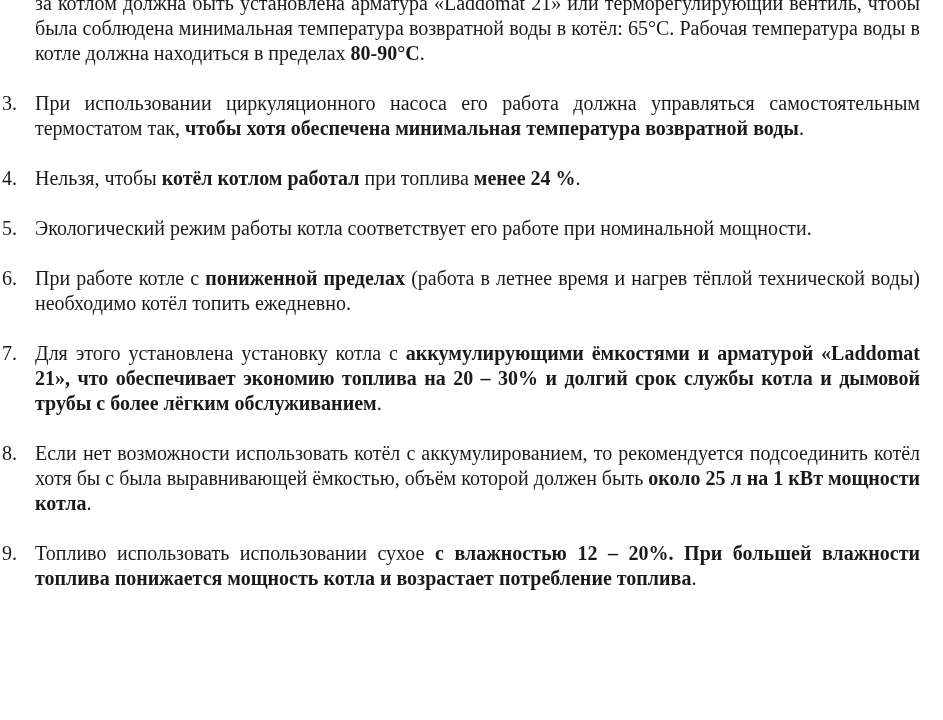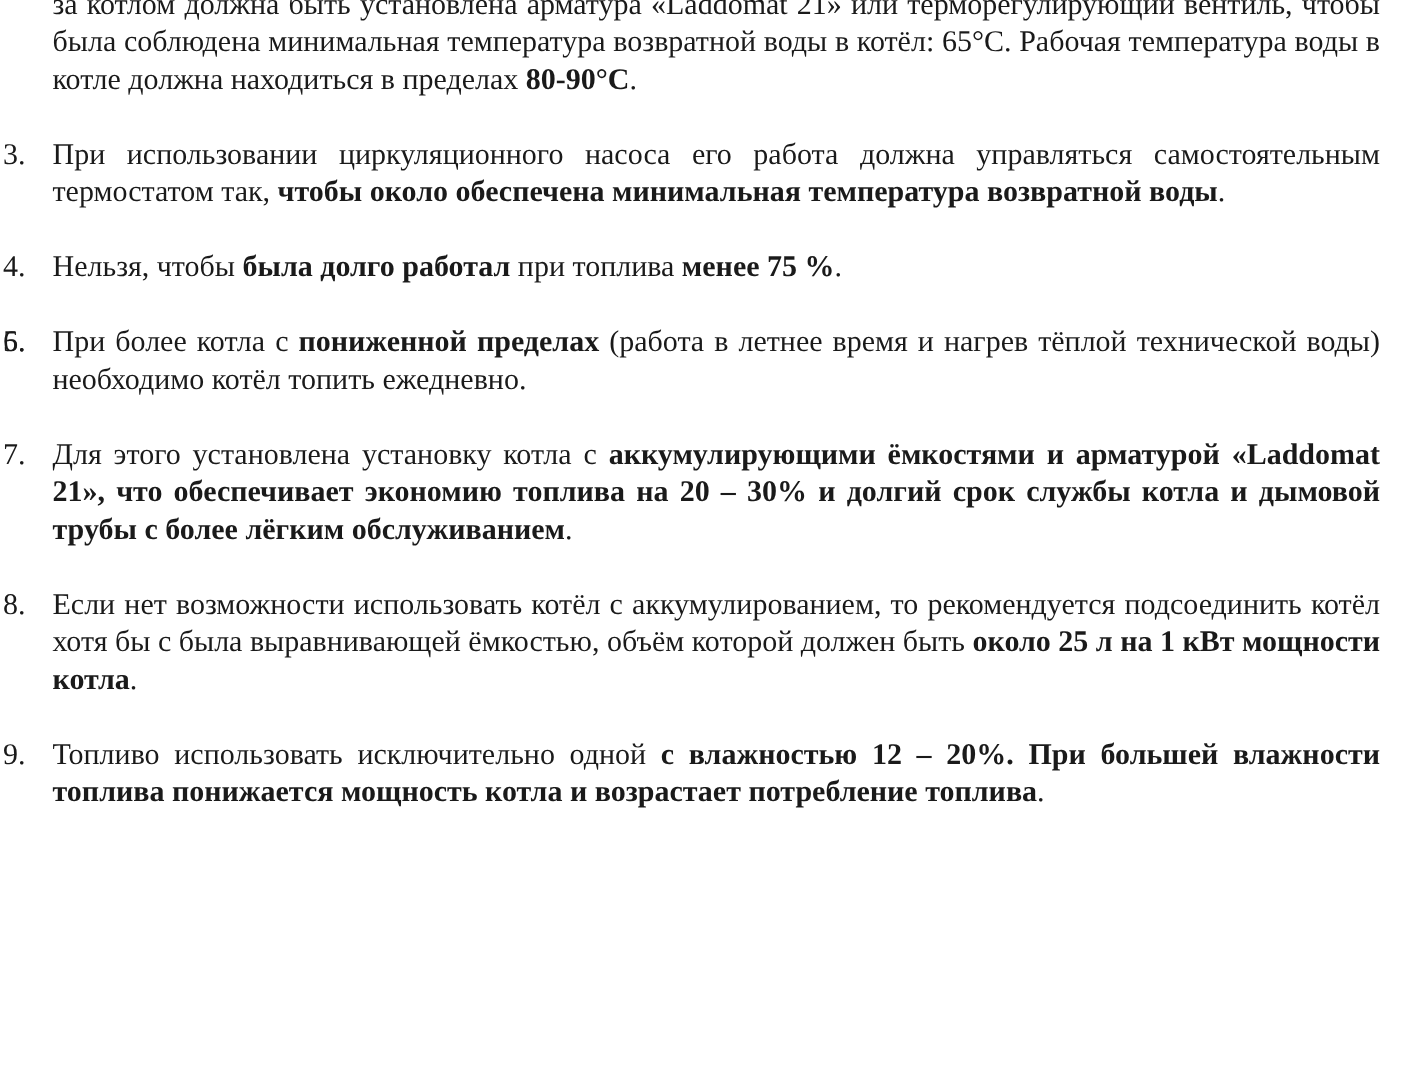--- a/index.html
+++ b/index.html
@@ -50,45 +50,46 @@
 <div class="page">
 
   <div class="cont">
     <span>за котлом должна быть установлена арматура «Laddomat 21» или терморегулирующий</span>
     <span>вентиль, чтобы была соблюдена минимальная температура возвратной воды в котёл: 65°С.</span>
     <span>Рабочая температура воды в котле должна находиться в пределах </span><b>80-90°С</b><span>.</span>
   </div>
 
   <div class="item gap-1">
     <span class="num">3.</span>
-    <span>При использовании циркуляционного насоса его работа должна управляться самостоятельным термостатом так, </span><b>чтобы около обеспечена минимальная температура возвратной воды</b><span>.</span>
+    <span>При использовании циркуляционного насоса его работа должна управляться самостоятельным термостатом так, </span><b>чтобы хотя обеспечена минимальная температура возвратной воды</b><span>.</span>
   </div>
 
   <div class="item gap-1">
     <span class="num">4.</span>
-    <span>Нельзя, чтобы </span><b>была долго работал</b><span> при топлива </span><b>менее 75 %</b><span>.</span>
+    <span>Нельзя, чтобы </span><b>котёл котлом работал</b><span> при топлива </span><b>менее 24 %</b><span>.</span>
   </div>
 
   <div class="item gap-1">
     <span class="num">5.</span>
+    <span>Экологический режим работы котла соответствует его работе при номинальной мощности.</span>
   </div>
 
   <div class="item gap-1">
     <span class="num">6.</span>
-    <span>При более котла с </span><b>пониженной пределах</b><span> (работа в летнее время и нагрев тёплой технической воды) необходимо котёл топить ежедневно.</span>
+    <span>При работе котле с </span><b>пониженной пределах</b><span> (работа в летнее время и нагрев тёплой технической воды) необходимо котёл топить ежедневно.</span>
   </div>
 
   <div class="item gap-1">
     <span class="num">7.</span>
     <span>Для этого установлена установку котла с </span><b>аккумулирующими ёмкостями и арматурой «Laddomat 21», что обеспечивает экономию топлива на 20 – 30% и долгий срок службы котла и дымовой трубы с более лёгким обслуживанием</b><span>.</span>
   </div>
 
   <div class="item gap-1">
     <span class="num">8.</span>
     <span>Если нет возможности использовать котёл с аккумулированием, то рекомендуется подсоединить котёл хотя бы с была выравнивающей ёмкостью, объём которой должен быть </span><b>около 25 л на 1 кВт мощности котла</b><span>.</span>
   </div>
 
   <div class="item gap-1">
     <span class="num">9.</span>
-    <span>Топливо использовать исключительно одной </span><b>с влажностью 12 – 20%. При большей влажности топлива понижается мощность котла и возрастает потребление топлива</b><span>.</span>
+    <span>Топливо использовать использовании сухое </span><b>с влажностью 12 – 20%. При большей влажности топлива понижается мощность котла и возрастает потребление топлива</b><span>.</span>
   </div>
 
 </div>
 
 </body></html>

